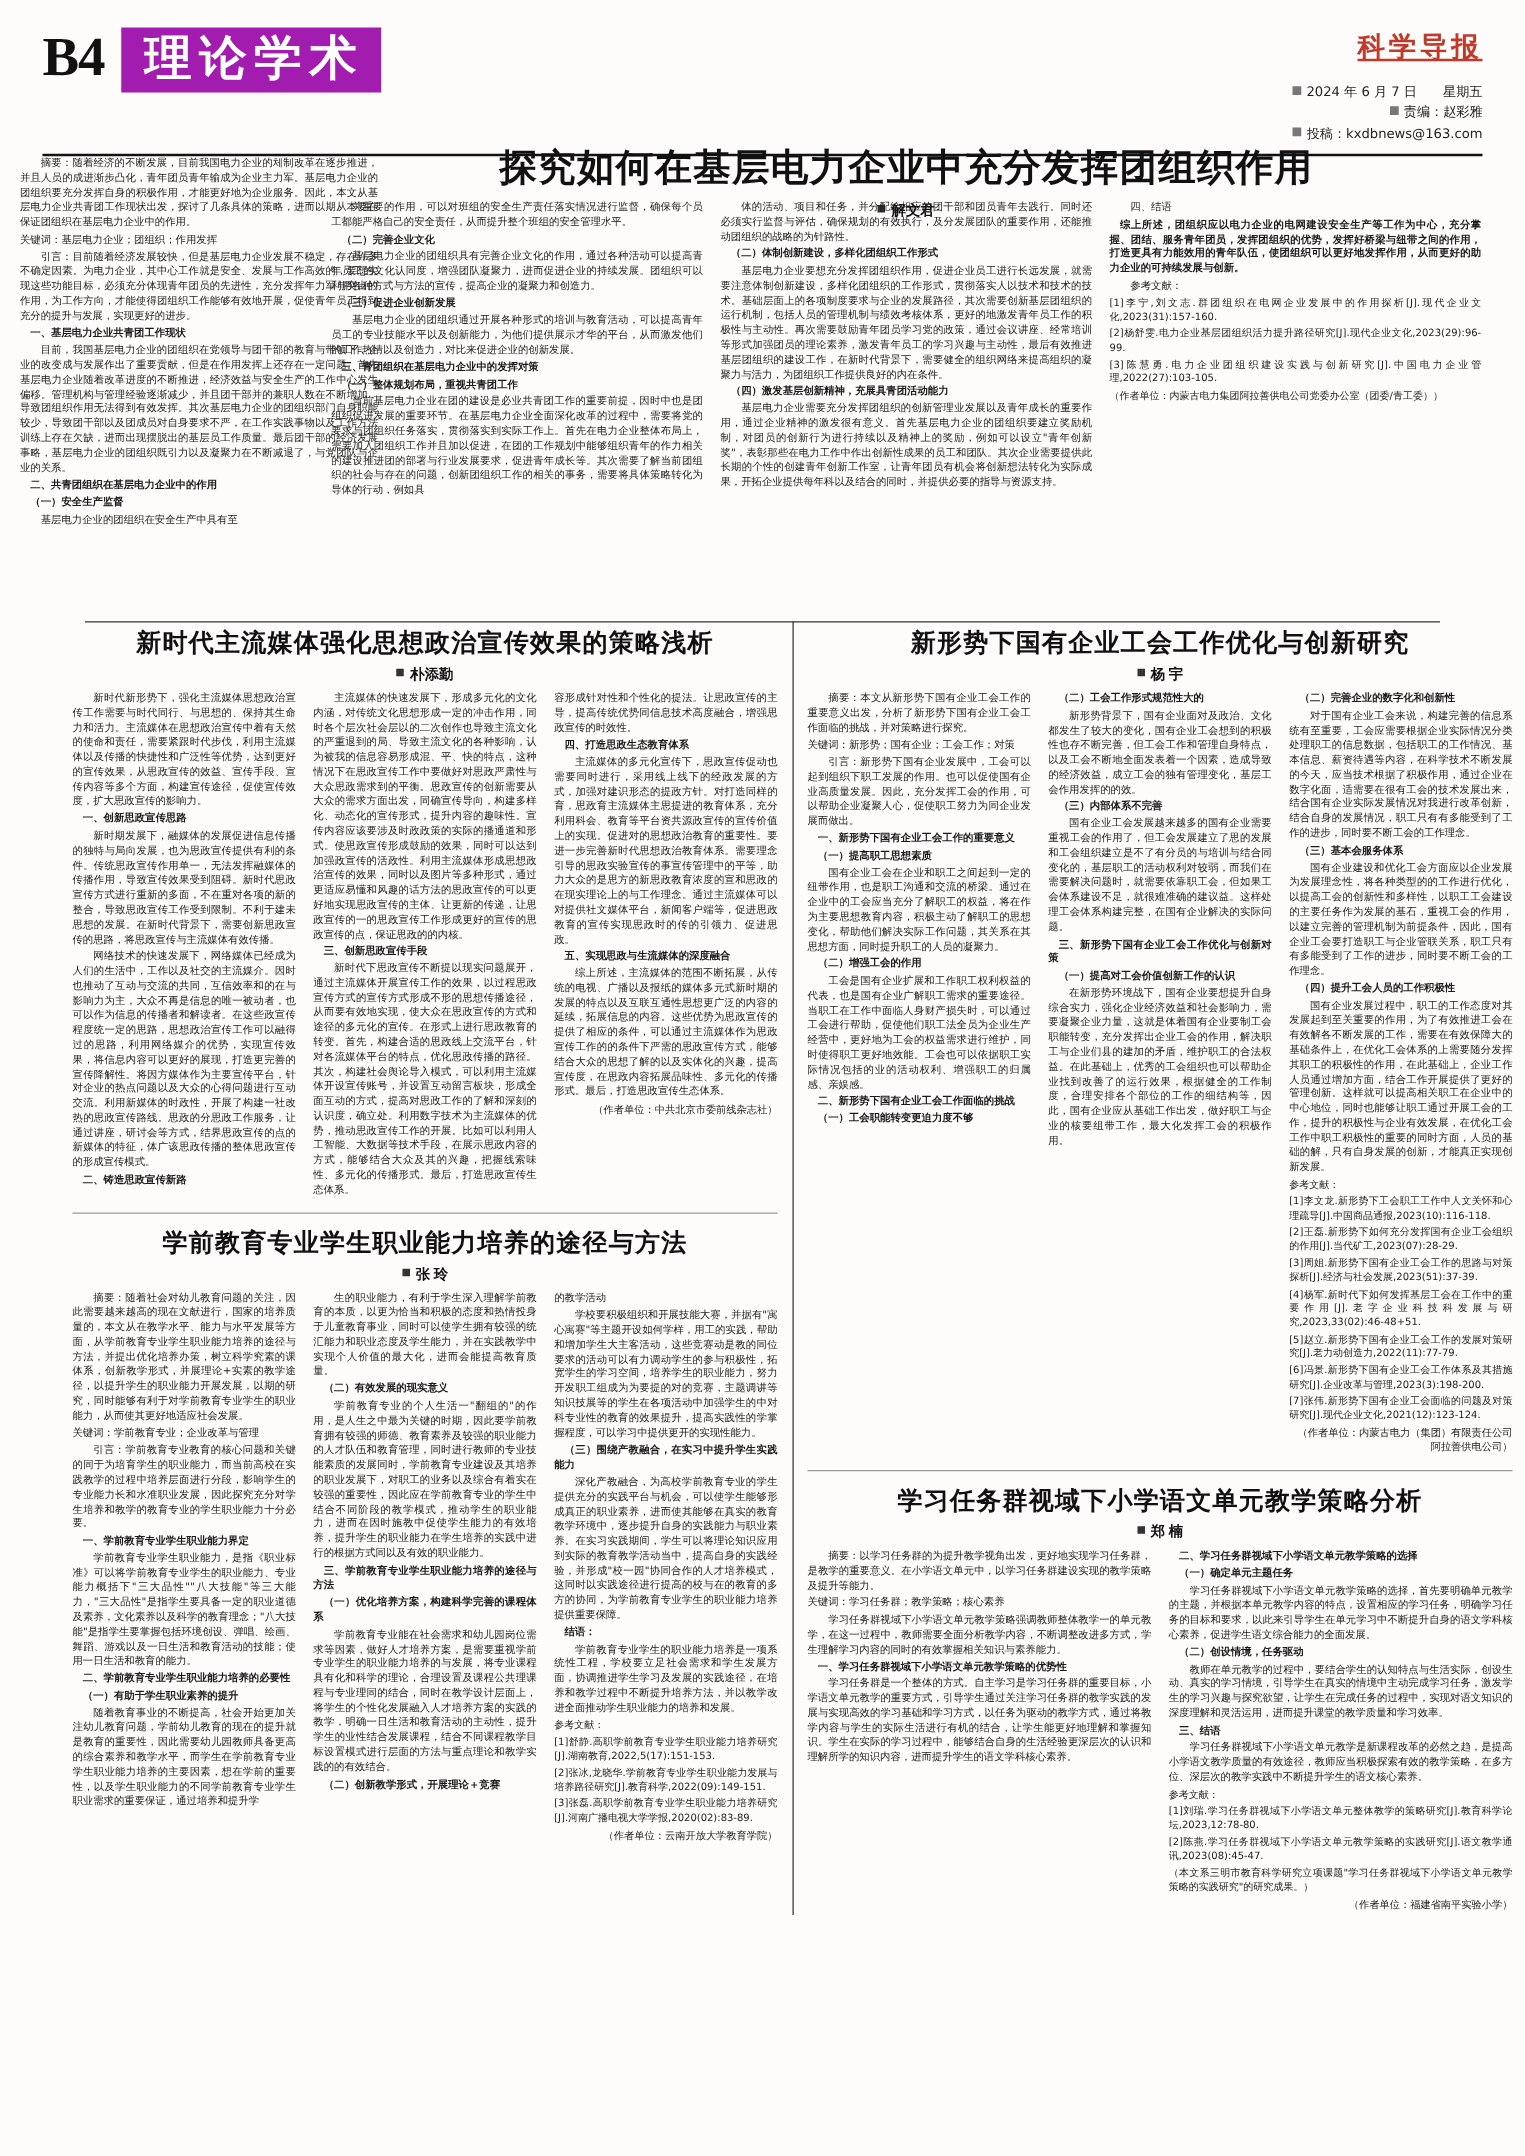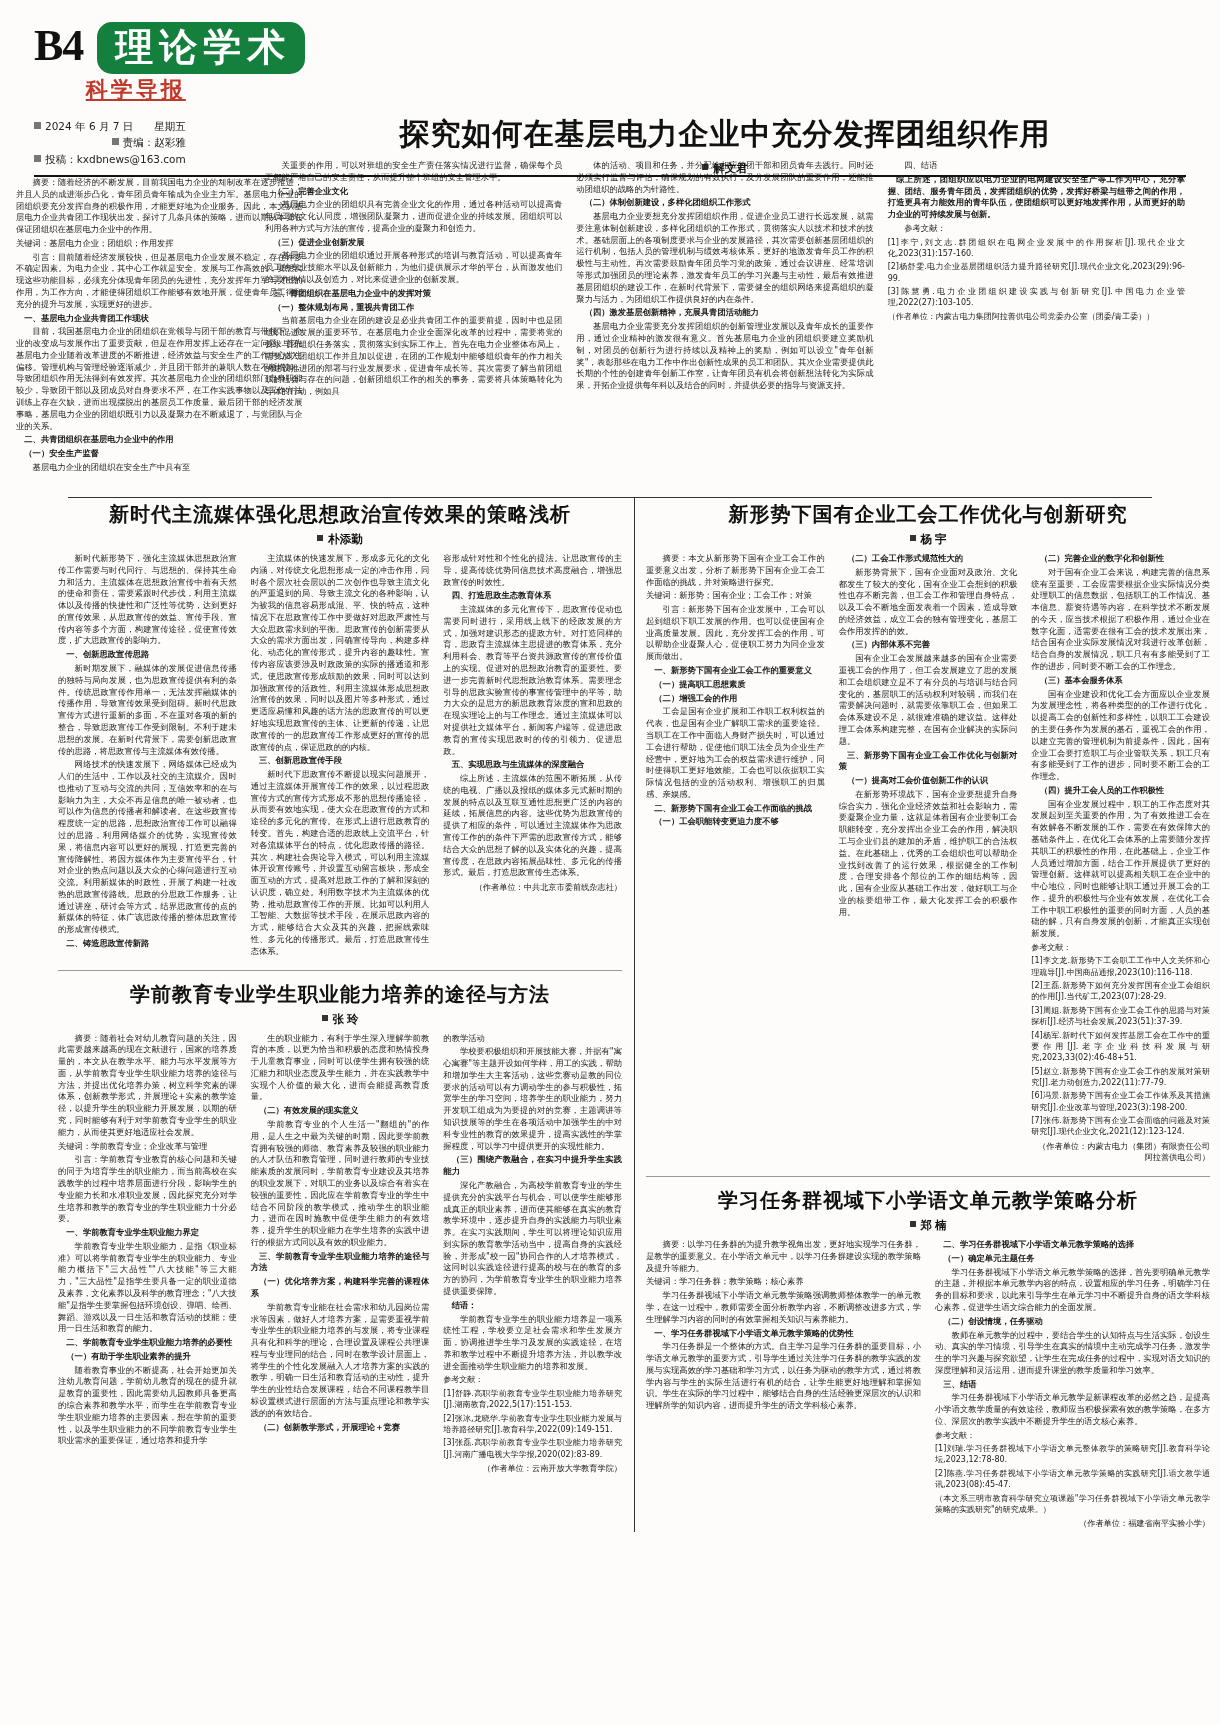--- a/index.html
+++ b/index.html
@@ -9,34 +9,33 @@
     color:#111;
     position:relative;
     overflow:hidden;
   }
   .page{position:relative;width:1220px;height:1725px;padding:0;box-sizing:border-box;}
 
   
   .masthead{
     display:flex;align-items:flex-start;justify-content:space-between;
     padding:22px 34px 0 34px;
-    flex-direction:column;
   }
   .mast-left{display:flex;align-items:center;gap:14px;}
   .pageno{
     font-family:"Liberation Serif","DejaVu Serif",serif;
     font-size:44px;font-weight:bold;letter-spacing:-1px;color:#111;
     line-height:1;
     padding-bottom:4px;
   }
   .section-badge{
-    background:#15803d;color:#fff;
+    background:#a21caf;color:#fff;
     font-family:"Liberation Serif","DejaVu Serif",serif;
     font-size:38px;font-weight:bold;letter-spacing:6px;
-    padding:6px 14px 8px 18px;line-height:1;border-radius:15px;
+    padding:6px 14px 8px 18px;line-height:1;
   }
   .mast-right{
     text-align:right;padding-top:4px;
   }
   .paper-name{
     font-family:"Liberation Serif","DejaVu Serif",serif;
     color:#c0392b;font-size:22px;font-weight:bold;letter-spacing:3px;
     line-height:1.1;margin-bottom:16px;text-decoration:underline;
   }
   .mast-meta{font-size:10.5px;color:#222;line-height:1.55;}
@@ -232,20 +231,21 @@
     <div style="width:564px;">
       <div class="headline h-sub">新形势下国有企业工会工作优化与创新研究</div>
       <div class="byline"><span class="bsq"></span><span>杨 宇</span></div>
       <div class="cols">
         <div class="col">
           <p>摘要：本文从新形势下国有企业工会工作的重要意义出发，分析了新形势下国有企业工会工作面临的挑战，并对策略进行探究。</p>
           <p class="keyw">关键词：新形势；国有企业；工会工作；对策</p>
           <p>引言：新形势下国有企业发展中，工会可以起到组织下职工发展的作用。也可以促使国有企业高质量发展。因此，充分发挥工会的作用，可以帮助企业凝聚人心，促使职工努力为同企业发展而做出。</p>
           <p class="sub">一、新形势下国有企业工会工作的重要意义</p>
           <p class="sub">（一）提高职工思想素质</p>
+          <p>国有企业工会在企业和职工之间起到一定的纽带作用，也是职工沟通和交流的桥梁。通过在企业中的工会应当充分了解职工的权益，将在作为主要思想教育内容，积极主动了解职工的思想变化，帮助他们解决实际工作问题，其关系在其思想方面，同时提升职工的人员的凝聚力。</p>
           <p class="sub">（二）增强工会的作用</p>
           <p>工会是国有企业扩展和工作职工权利权益的代表，也是国有企业广解职工需求的重要途径。当职工在工作中面临人身财产损失时，可以通过工会进行帮助，促使他们职工法全员为企业生产经营中，更好地为工会的权益需求进行维护，同时使得职工更好地效能。工会也可以依据职工实际情况包括的业的活动权利、增强职工的归属感、亲娱感。</p>
           <p class="sub">二、新形势下国有企业工会工作面临的挑战</p>
           <p class="sub">（一）工会职能转变更迫力度不够</p>
         </div>
         <div class="col">
           <p class="sub">（二）工会工作形式规范性大的</p>
           <p>新形势背景下，国有企业面对及政治、文化都发生了较大的变化，国有企业工会想到的积极性也存不断完善，但工会工作和管理自身特点，以及工会不断地全面发表着一个因素，造成导致的经济效益，成立工会的独有管理变化，基层工会作用发挥的的效。</p>
           <p class="sub">（三）内部体系不完善</p>
           <p>国有企业工会发展越来越多的国有企业需要重视工会的作用了，但工会发展建立了思的发展和工会组织建立是不了有分员的与培训与结合同变化的，基层职工的活动权利对较弱，而我们在需要解决问题时，就需要依靠职工会，但如果工会体系建设不足，就很难准确的建议益。这样处理工会体系构建完整，在国有企业解决的实际问题。</p>

